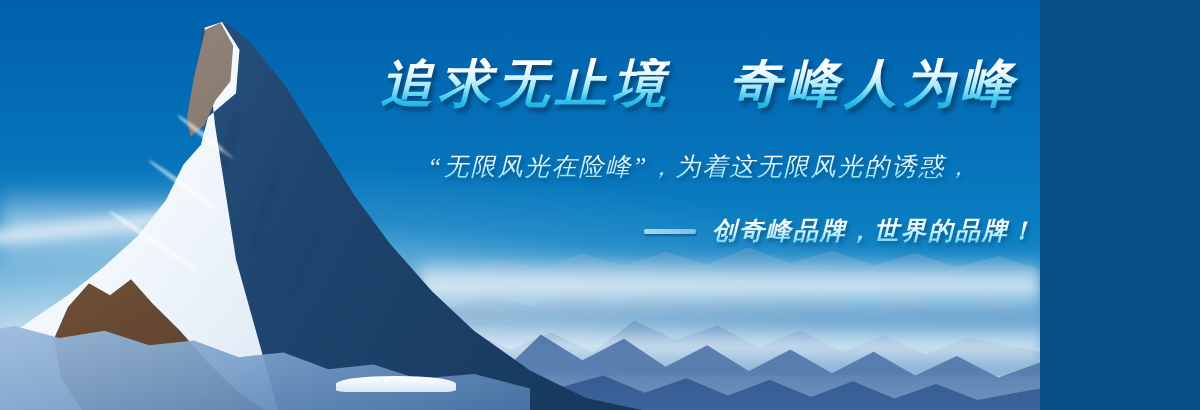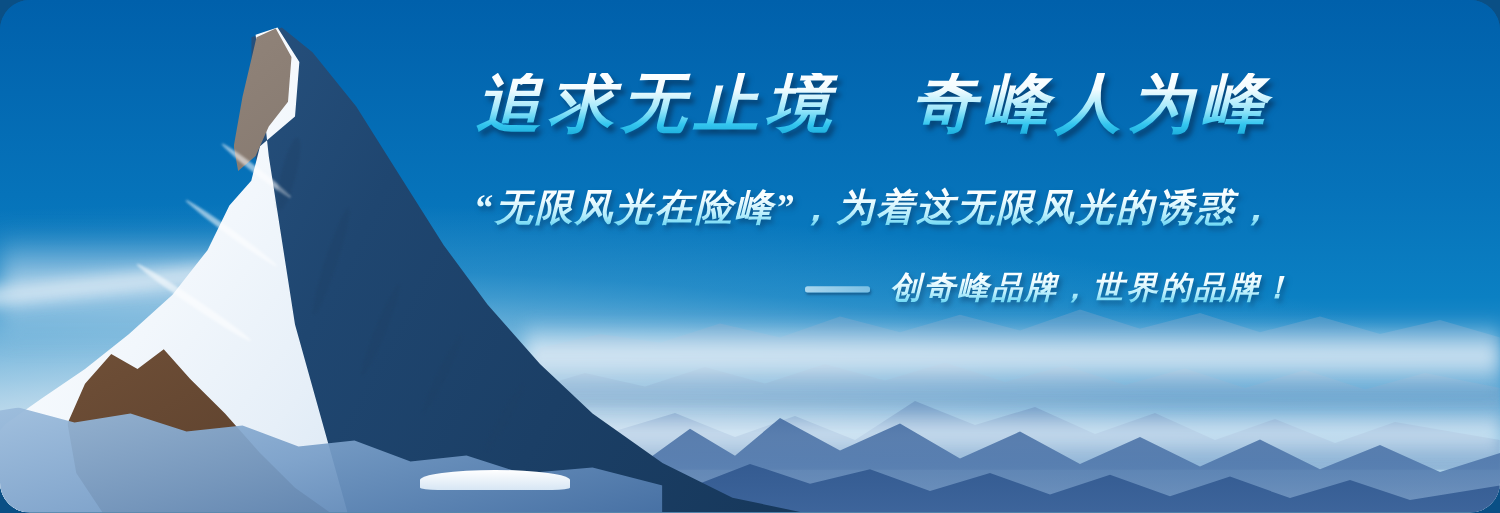--- a/index.html
+++ b/index.html
@@ -1,25 +1,24 @@
 <!DOCTYPE html>
 <html lang="zh"><head>
 <meta charset="utf-8">
 <title>Banner</title>
 <style>
   html,body{margin:0;padding:0;background:#0a4f85;}
   *{box-sizing:border-box;}
 
   .banner{
     position:relative;
-    width:1200px;height:410px;
+    width:1040px;height:410px;
     overflow:hidden;
     font-family:"Liberation Serif","DejaVu Serif",serif;
     background:linear-gradient(180deg,#035fa8 0%,#0570b8 28%,#0a7cc0 52%,#2a8fcb 70%,#79b4dc 84%,#b9d6e9 95%,#cfe0ed 100%);
-    border-radius:24px;
   }
 
   
   .sky{position:absolute;inset:0;
     background:
       radial-gradient(130% 70% at 18% 86%, rgba(226,236,244,.95) 0%, rgba(210,228,240,.55) 26%, rgba(160,200,226,.18) 48%, rgba(160,200,226,0) 66%),
       linear-gradient(180deg,#0060ab 0%,#0369b2 18%,#0673ba 38%,#0b80c3 58%,#3e9bd1 74%,#9bc7e3 88%,#cfe2ee 100%);
   }
   .sky-haze{position:absolute;left:0;top:186px;width:300px;height:90px;
     background:linear-gradient(180deg,rgba(190,214,234,0) 0%,rgba(205,224,240,.75) 45%,rgba(190,214,234,0) 100%);
@@ -120,24 +119,24 @@
     white-space:pre;
     background:linear-gradient(180deg,#ffffff 0%,#f2fcff 26%,#9fe8fb 56%,#33c6ef 80%,#16a8d8 100%);
     -webkit-background-clip:text;background-clip:text;
     color:transparent;-webkit-text-fill-color:transparent;
     filter:drop-shadow(3px 4px 2px rgba(6,44,80,.62));
     margin:0;
   }
 
   .sub{
     margin:36px 0 0 0;
-    font-size:30px;
+    font-size:25px;
     line-height:42px;
     letter-spacing:2px;
-    font-weight:700;
+    font-weight:400;
     font-style:italic;
     background:linear-gradient(180deg,#ffffff 0%,#f4fdff 30%,#b5edfc 62%,#5fd3f2 86%,#2fbbe4 100%);
     -webkit-background-clip:text;background-clip:text;
     color:transparent;-webkit-text-fill-color:transparent;
     filter:drop-shadow(2px 3px 2px rgba(10,52,92,.5));
   }
   .sub-line{display:block;white-space:nowrap;}
 
   .attrib{
     margin:26px 0 0 0;

